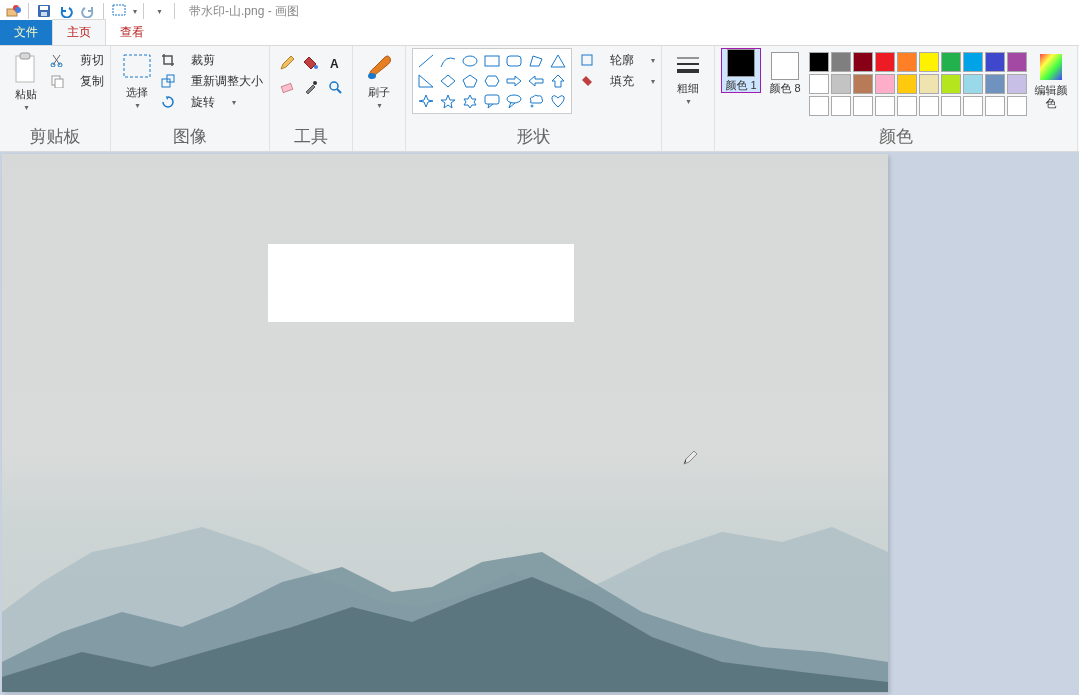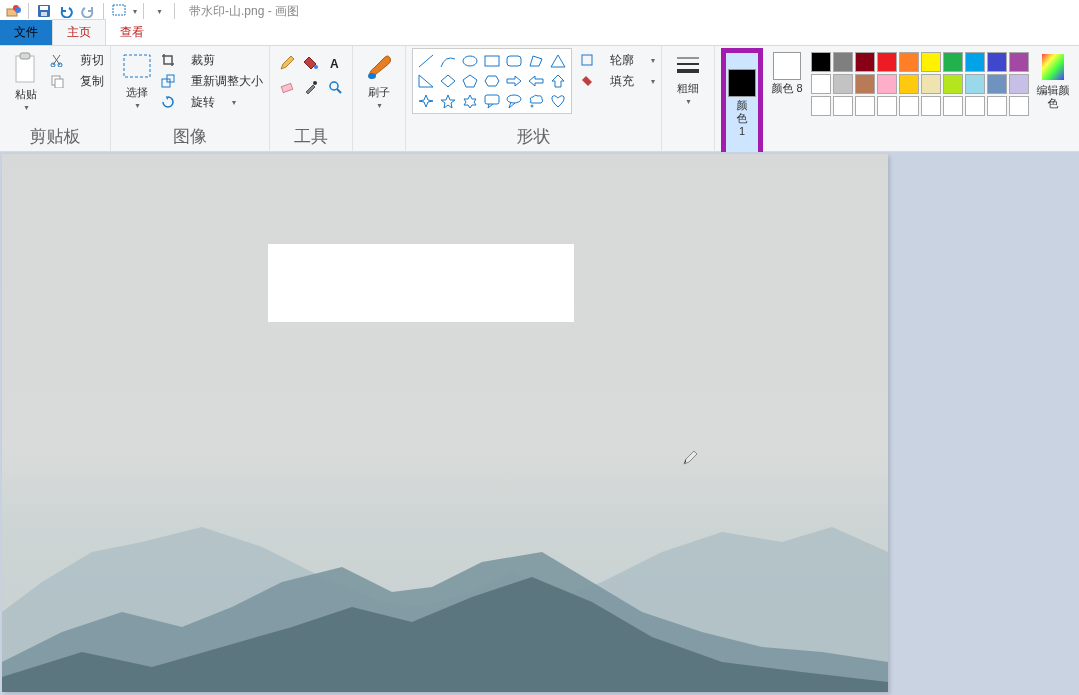--- a/index.html
+++ b/index.html
@@ -3,21 +3,21 @@
 <meta charset="utf-8">
 <style>
 *{box-sizing:border-box;margin:0;padding:0;font-family:"Microsoft YaHei","Segoe UI",sans-serif;font-size:12px;user-select:none}
 body{background:#dce3ee;width:1079px;height:695px;overflow:hidden;display:flex;flex-direction:column}
 .titlebar{height:22px;background:#fff;display:flex;align-items:center;padding:0 4px;gap:4px}
 .qat-btn{width:18px;height:18px;display:flex;align-items:center;justify-content:center;cursor:pointer}
 .qat-sep{width:1px;height:16px;background:#ccc;margin:0 2px}
 .title-text{color:#888;margin-left:8px}
 .tabbar{height:24px;background:#fff;display:flex;align-items:flex-end;border-bottom:1px solid #dadada}
 .tab{padding:4px 14px;cursor:pointer;color:#b91c1c}
-.tab.file{background:#1979ca;color:#000000}
+.tab.file{background:#1979ca;color:#fef9c3}
 .tab.active{background:#f5f6f7;border:1px solid #dadada;border-bottom:none}
 .ribbon{height:106px;background:#f5f6f7;border-bottom:1px solid #dadada;display:flex}
 .group{display:flex;flex-direction:column;align-items:center;border-right:1px solid #e2e2e2;padding:2px 6px 0 6px;height:100%}
 .group-body{flex:1;display:flex;align-items:flex-start;gap:4px}
 .group-label{font-size:17px;color:#666;padding:2px 0 3px 0}
 .bigbtn{display:flex;flex-direction:column;align-items:center;justify-content:flex-start;width:40px;padding-top:4px;cursor:pointer;gap:2px}
 .bigbtn .lbl{font-size:11px;line-height:13px;text-align:center;color:#333}
 .smallrow{display:flex;align-items:center;gap:16px;height:20px;cursor:pointer;color:#333;font-size:11px;white-space:nowrap}
 .vstack{display:flex;flex-direction:column;gap:1px;padding-top:2px}
 .toolgrid{display:grid;grid-template-columns:repeat(3,22px);grid-auto-rows:22px;gap:2px;padding-top:4px}
@@ -353,21 +353,21 @@
           </svg>
         <div class="lbl">粗细</div>
         <span class="dd">▾</span>
       </div>
     </div>
     <div class="group-label"></div>
   </div>
 
   <div class="group">
     <div class="group-body">
-      <div class="bigbtn" style="background:#cde5ff;border:5px solid #a21caf;padding:16px">
+      <div class="bigbtn" style="background:#cde5ff;border:1px solid #a21caf;padding:0">
         <div class="bigswatch" id="c1swatch" style="background: rgb(0, 0, 0);"></div>
         <div class="lbl">颜色 1</div>
       </div>
       <div class="bigbtn">
         <div class="bigswatch" id="c2swatch" style="background: rgb(255, 255, 255);"></div>
         <div class="lbl">颜色 8</div>
       </div>
       <div class="palette" id="palette">
           <div class="pal" style="background: rgb(0, 0, 0);"></div>
           <div class="pal" style="background: rgb(127, 127, 127);"></div>

